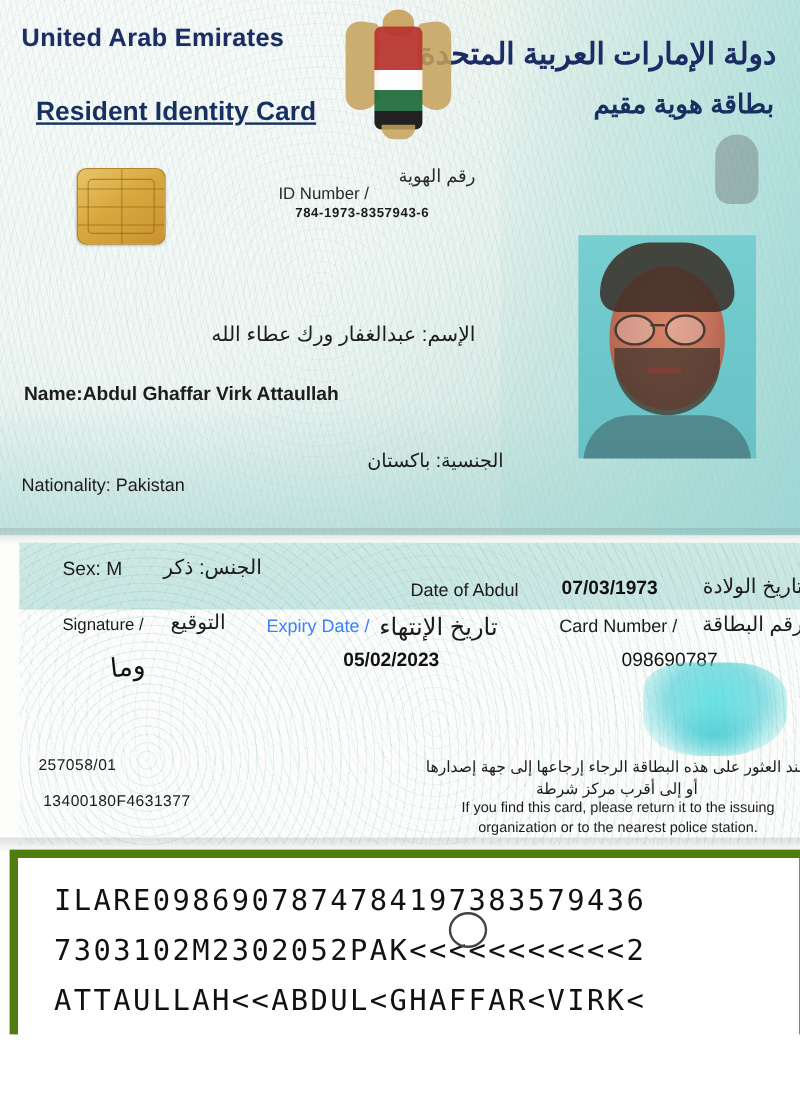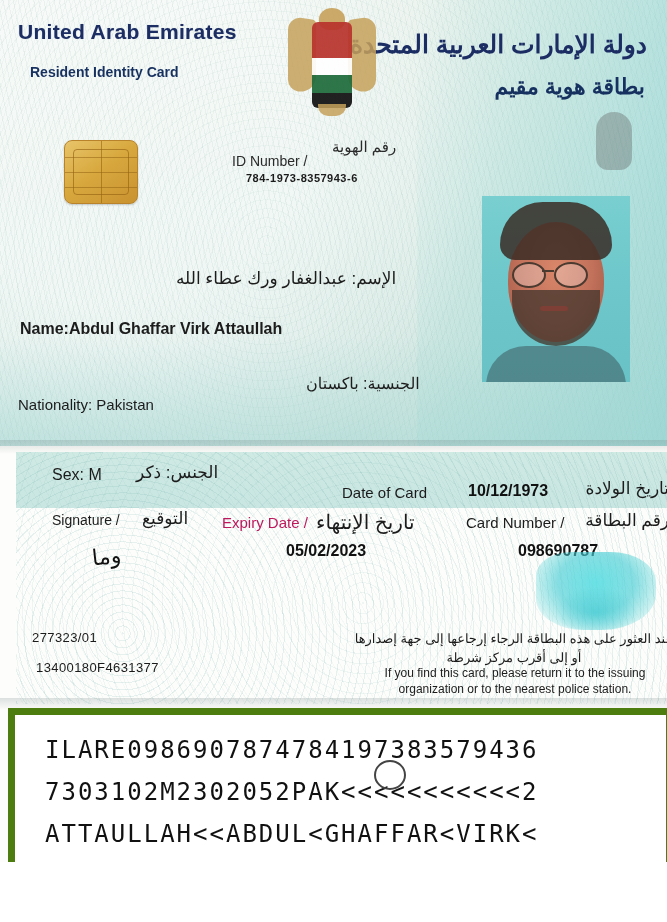--- a/index.html
+++ b/index.html
@@ -37,21 +37,21 @@
   .title-en{
     position:absolute;left:18px;top:20px;font-size:21px;font-weight:bold;color:#1b2d63;
     letter-spacing:0.3px;text-shadow:0 0 1px rgba(27,45,99,.25);
   }
   .title-ar{
     position:absolute;right:20px;top:14px;font-size:25px;font-weight:bold;color:#1b2d63;
     direction:rtl;
     margin-top:16px;
   }
   .subtitle-en{
-    position:absolute;left:30px;top:64px;font-size:14px;font-weight:bold;color:#16305f;
+    position:absolute;left:30px;top:80px;font-size:22px;font-weight:bold;color:#16305f;text-decoration:underline;
   }
   .subtitle-ar{
     position:absolute;right:22px;top:74px;font-size:22px;font-weight:bold;color:#16305f;direction:rtl;
   }
 
   
   .emblem{position:absolute;left:286px;top:8px;width:92px;height:108px;}
   .emblem .body{
     position:absolute;left:26px;top:14px;width:40px;height:86px;border-radius:6px;
     background:linear-gradient(to bottom,#b8322c 0 42%,#ffffff 42% 62%,#1d6b3a 62% 82%,#0f0f0f 82% 100%);
@@ -153,26 +153,26 @@
   .sex-ar{position:absolute;left:120px;top:10px;font-size:17px;color:#1b1b1b;direction:rtl;}
   .dob-label{position:absolute;left:326px;top:32px;font-size:15px;color:#1b1b1b;}
   .dob-value{position:absolute;left:452px;top:30px;font-size:16px;font-weight:bold;color:#111;}
   .dob-ar{position:absolute;right:14px;top:26px;font-size:17px;color:#1b1b1b;direction:rtl;}
 
   .sig-label{position:absolute;left:36px;top:60px;font-size:14px;color:#1b1b1b;}
   .sig-label-ar{position:absolute;left:126px;top:56px;font-size:17px;color:#1b1b1b;direction:rtl;}
   .sig-mark{
     position:absolute;left:76px;top:92px;font-size:22px;color:#111;transform:rotate(-6deg);font-family:"DejaVu Sans",sans-serif;
   }
-  .exp-label{position:absolute;left:206px;top:62px;font-size:15px;color:#be185d;}
+  .exp-label{position:absolute;left:206px;top:62px;font-size:15px;color:#3b82f6;}
   .exp-label-ar{position:absolute;left:300px;top:58px;font-size:20px;color:#1b1b1b;direction:rtl;}
   .exp-value{position:absolute;left:270px;top:90px;font-size:16px;font-weight:bold;color:#111;}
   .cardno-label{position:absolute;left:450px;top:62px;font-size:15px;color:#1b1b1b;}
   .cardno-label-ar{position:absolute;right:14px;top:58px;font-size:17px;color:#1b1b1b;direction:rtl;}
-  .cardno-value{position:absolute;left:502px;top:90px;font-size:16px;font-weight:bold;color:#111;}
+  .cardno-value{position:absolute;left:502px;top:90px;font-size:16px;font-weight:normal;color:#111;}
 
   .serial1{position:absolute;left:16px;top:178px;font-size:13px;color:#1b1b1b;letter-spacing:.4px;}
   .serial2{position:absolute;left:20px;top:208px;font-size:13px;color:#1b1b1b;letter-spacing:.4px;}
 
   .notice-ar{position:absolute;left:338px;top:178px;width:320px;text-align:center;font-size:13px;color:#1b1b1b;direction:rtl;line-height:1.45;}
   .notice-en{position:absolute;left:340px;top:214px;width:318px;text-align:center;font-size:12px;color:#1b1b1b;line-height:1.3;}
 
   .hologram{
     position:absolute;left:520px;top:100px;width:120px;height:78px;
     background:radial-gradient(ellipse at 50% 40%, rgba(80,220,225,.85) 0%, rgba(70,205,212,.65) 45%, rgba(90,215,218,.18) 80%, rgba(255,255,255,0) 100%);
@@ -260,39 +260,39 @@
   </div>
 
   <div class="edge-shadow"></div>
 
   <div class="card-back">
     <div class="back-top"></div>
     <div class="back-guilloche"></div>
 
     <div class="sex">Sex: M</div>
     <div class="sex-ar">الجنس: ذكر</div>
-    <div class="dob-label">Date of Card</div>
-    <div class="dob-value">10/12/1973</div>
+    <div class="dob-label">Date of Abdul</div>
+    <div class="dob-value">07/03/1973</div>
     <div class="dob-ar">تاريخ الولادة</div>
 
     <div class="sig-label">Signature /</div>
     <div class="sig-label-ar">التوقيع</div>
     <div class="sig-mark">وما</div>
 
     <div class="exp-label">Expiry Date /</div>
     <div class="exp-label-ar">تاريخ الإنتهاء</div>
     <div class="exp-value">05/02/2023</div>
 
     <div class="cardno-label">Card Number /</div>
     <div class="cardno-label-ar">رقم البطاقة</div>
     <div class="cardno-value">098690787</div>
 
     <div class="hologram"></div>
 
-    <div class="serial1">277323/01</div>
+    <div class="serial1">257058/01</div>
     <div class="serial2">13400180F4631377</div>
 
     <div class="notice-ar">عند العثور على هذه البطاقة الرجاء إرجاعها إلى جهة إصدارها أو إلى أقرب مركز شرطة</div>
     <div class="notice-en">If you find this card, please return it to the issuing organization or to the nearest police station.</div>
   </div>
 
   <div class="edge-shadow2"></div>
 
   <div class="mrz-panel">
     <div class="mrz">ILARE0986907874784197383579436</div>

